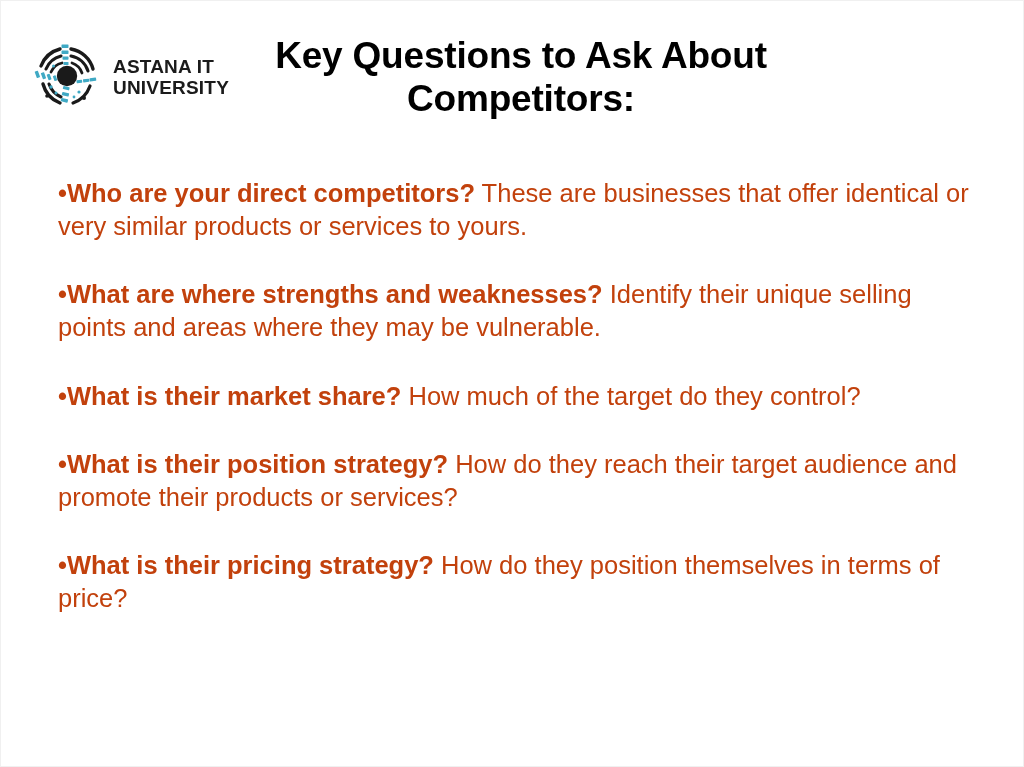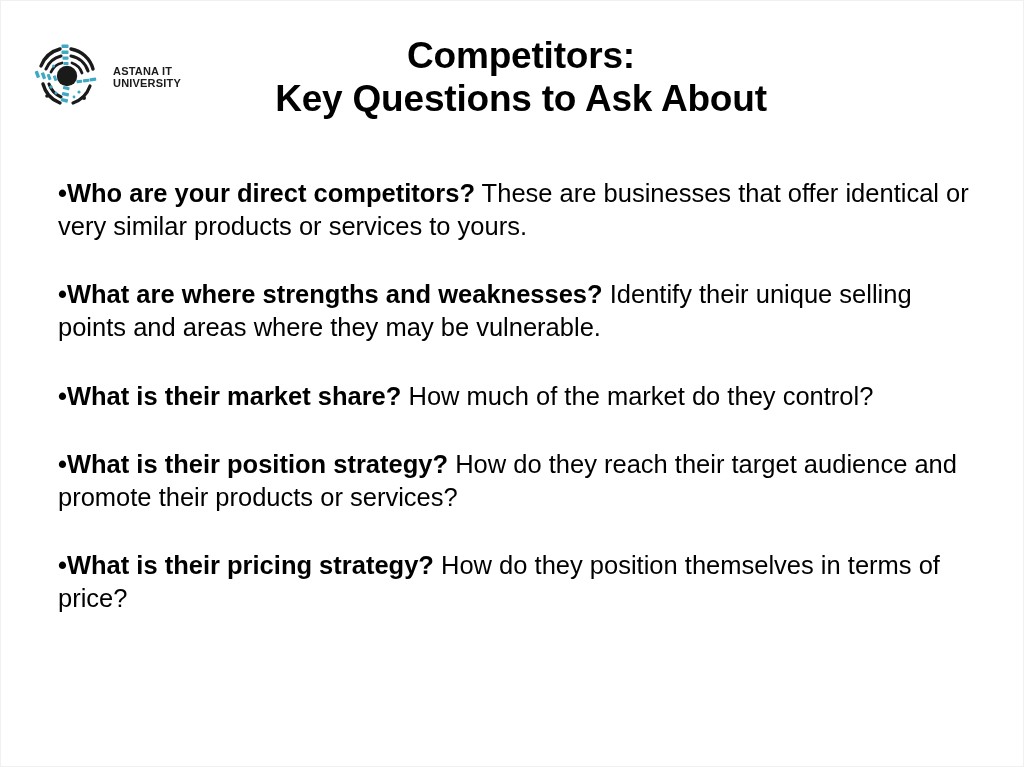--- a/index.html
+++ b/index.html
@@ -57,21 +57,21 @@
   .logo-text {
     display: flex;
     flex-direction: column;
     justify-content: center;
     line-height: 1.12;
     padding-top: 2px;
   }
   .logo-text-line {
     font-family: "Liberation Sans", sans-serif;
     font-weight: bold;
-    font-size: 11px;
+    font-size: 19px;
     letter-spacing: 0.2px;
     color: #1b1b1b;
     white-space: nowrap;
   }
 
   
   .slide-title {
     position: absolute;
     left: 150px;
     top: 8px;
@@ -93,21 +93,21 @@
     position: absolute;
     left: 57px;
     top: 176px;
     width: 912px;
   }
 
   .bullet {
     font-family: "Liberation Sans", sans-serif;
     font-size: 25.5px;
     line-height: 1.30;
-    color: #000000;
+    color: #c2410c;
     margin: 0 0 35px 0;
     text-indent: 0;
   }
   .bullet:last-child {
     margin-bottom: 12px;
   }
   .bullet .marker {
     font-weight: bold;
   }
   .bullet .lead {
@@ -166,38 +166,38 @@
           </g>
         </svg>
       </div>
       <div class="logo-text">
         <span class="logo-text-line">ASTANA IT</span>
         <span class="logo-text-line">UNIVERSITY</span>
       </div>
     </div>
 
     <h1 class="slide-title">
+      <span class="title-line">Key Questions to Ask About</span>
       <span class="title-line">Competitors:</span>
-      <span class="title-line">Key Questions to Ask About</span>
     </h1>
 
   </div>
 
   <div class="body">
 
     <p class="bullet">
       <span class="marker">•</span><span class="lead">Who are your direct competitors?</span><span class="rest"> These are businesses that offer identical or very similar products or services to yours.</span>
     </p>
 
     <p class="bullet">
       <span class="marker">•</span><span class="lead">What are where strengths and weaknesses?</span><span class="rest"> Identify their unique selling points and areas where they may be vulnerable.</span>
     </p>
 
     <p class="bullet">
-      <span class="marker">•</span><span class="lead">What is their market share?</span><span class="rest"> How much of the market do they control?</span>
+      <span class="marker">•</span><span class="lead">What is their market share?</span><span class="rest"> How much of the target do they control?</span>
     </p>
 
     <p class="bullet">
       <span class="marker">•</span><span class="lead">What is their position strategy?</span><span class="rest"> How do they reach their target audience and promote their products or services?</span>
     </p>
 
     <p class="bullet">
       <span class="marker">•</span><span class="lead">What is their pricing strategy?</span><span class="rest"> How do they position themselves in terms of price?</span>
     </p>
 

